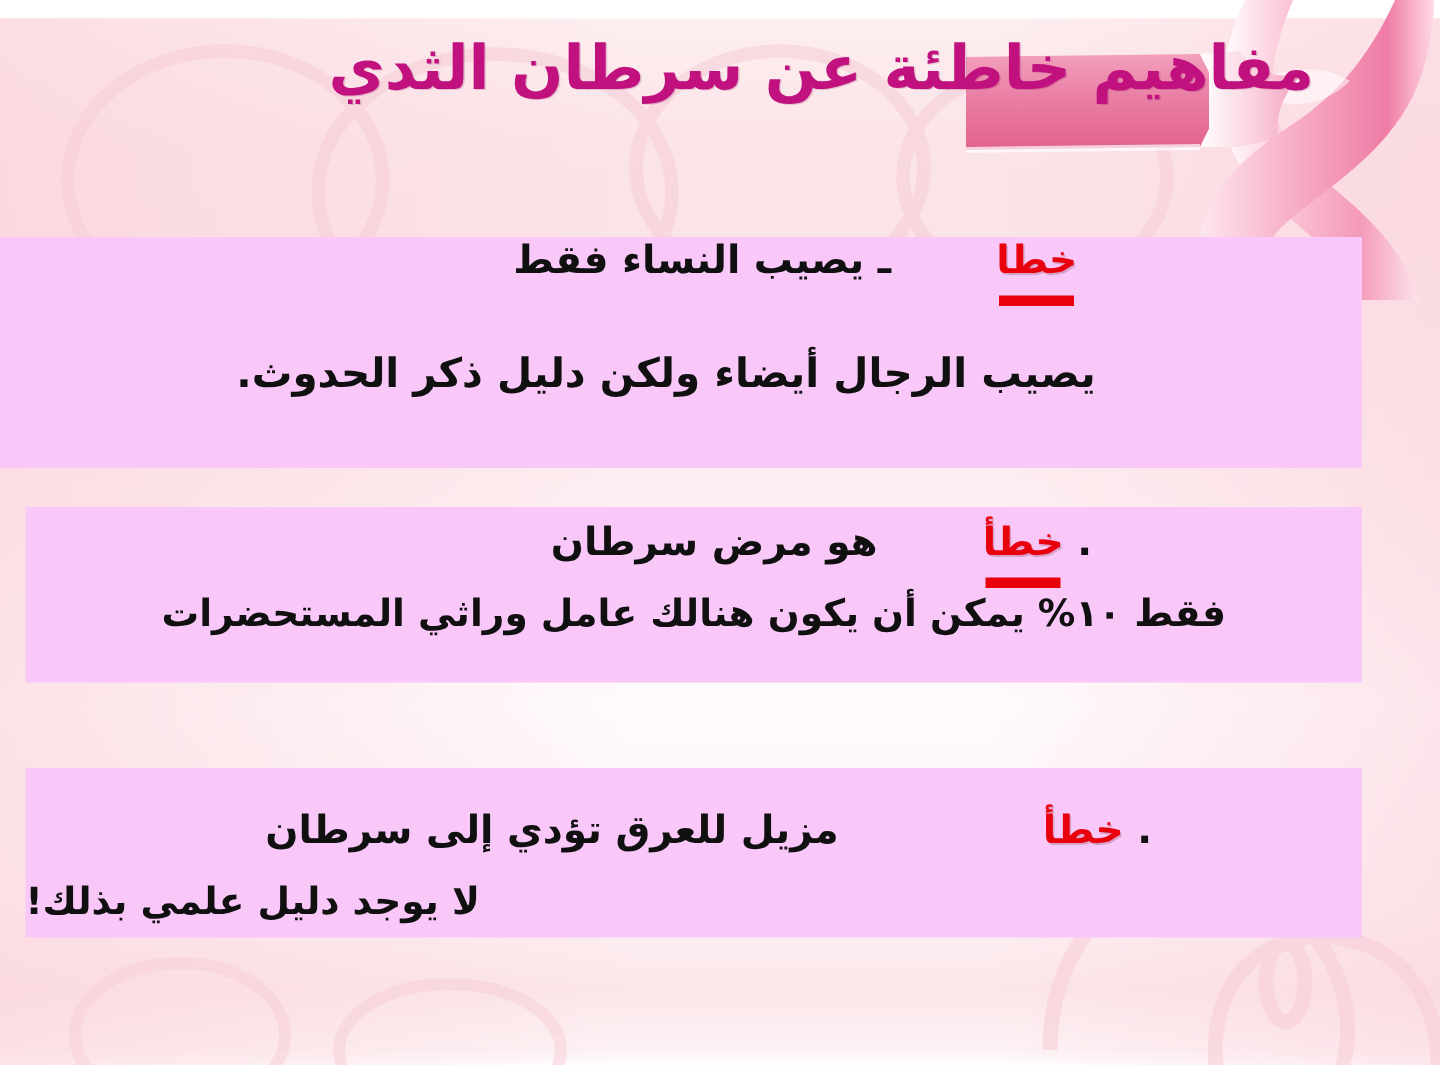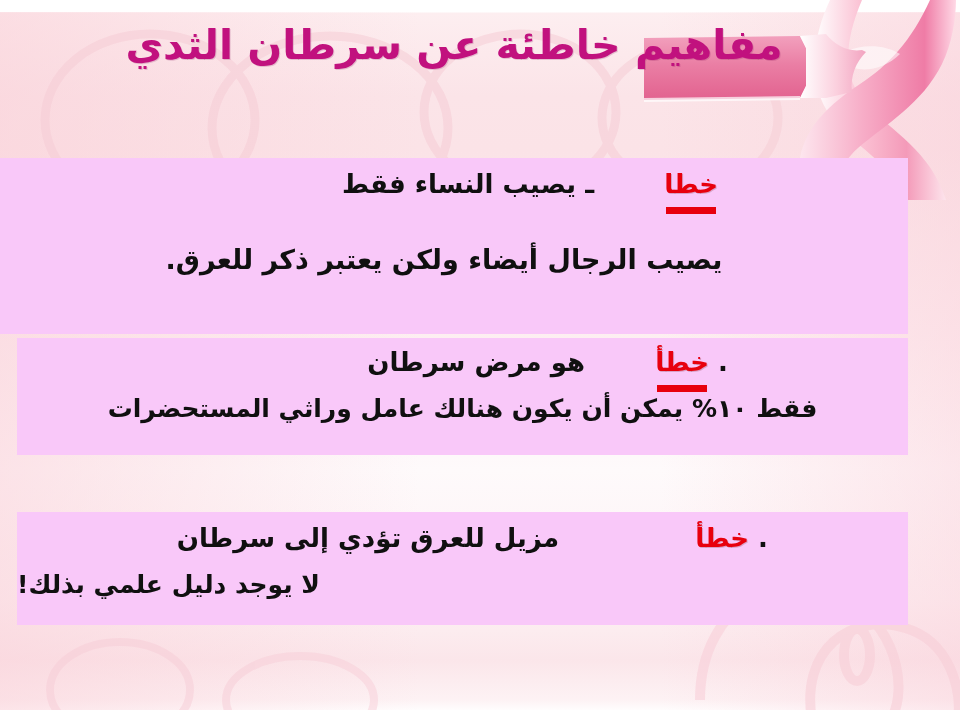--- a/index.html
+++ b/index.html
@@ -78,27 +78,26 @@
     left: 0;
     top: 0;
     width: 960px;
     height: 720px;
     pointer-events: none;
   }
 
   
   .title-band {
     position: absolute;
-    left: 16px;
+    left: 0;
     top: 0;
     width: 876px;
     height: 96px;
     display: flex;
     align-items: center;
-    justify-content: center;
     z-index: 30;
   }
   .slide-title {
     font-family: "DejaVu Sans", "Liberation Sans", sans-serif;
     font-size: 41px;
     font-weight: bold;
     color: #c1117e;
     direction: rtl;
     white-space: nowrap;
     letter-spacing: 0px;
@@ -131,36 +130,35 @@
     position: absolute;
     background: #f9c8f9;
     direction: rtl;
     text-align: center;
     box-sizing: border-box;
   }
   .block-1 {
     left: 0;
     top: 158px;
     width: 908px;
-    height: 176px;
-    padding-top: 10px;
+    height: 154px;
   }
   .block-2 {
     left: 17px;
     top: 338px;
     width: 891px;
     height: 117px;
     padding-top: 8px;
   }
   .block-3 {
     left: 17px;
     top: 512px;
     width: 891px;
     height: 113px;
-    padding-top: 10px;
+    padding-top: 26px;
   }
 
   .line {
     direction: rtl;
     white-space: nowrap;
     color: #101010;
     font-family: "DejaVu Sans", "Liberation Sans", sans-serif;
     font-weight: bold;
     line-height: 1.25;
   }
@@ -308,21 +306,21 @@
   </div>
 
   <div class="blocks">
 
     <div class="block block-1">
       <div class="line b1-line1">
         <span class="wrong underlined">خطا</span>
         <span class="sep-gap"></span>
         <span>ـ يصيب النساء فقط</span>
       </div>
-      <div class="line b1-line2">يصيب الرجال أيضاء ولكن يعتبر ذكر للعرق.</div>
+      <div class="line b1-line2">يصيب الرجال أيضاء ولكن دليل ذكر الحدوث.</div>
     </div>
 
     <div class="block block-2">
       <div class="line b2-line1">
         <span class="dot">.</span>
         <span class="wrong underlined">خطأ</span>
         <span class="sep-gap"></span>
         <span>هو مرض سرطان</span>
       </div>
       <div class="line b2-line2">فقط ١٠% يمكن أن يكون هنالك عامل وراثي المستحضرات</div>

